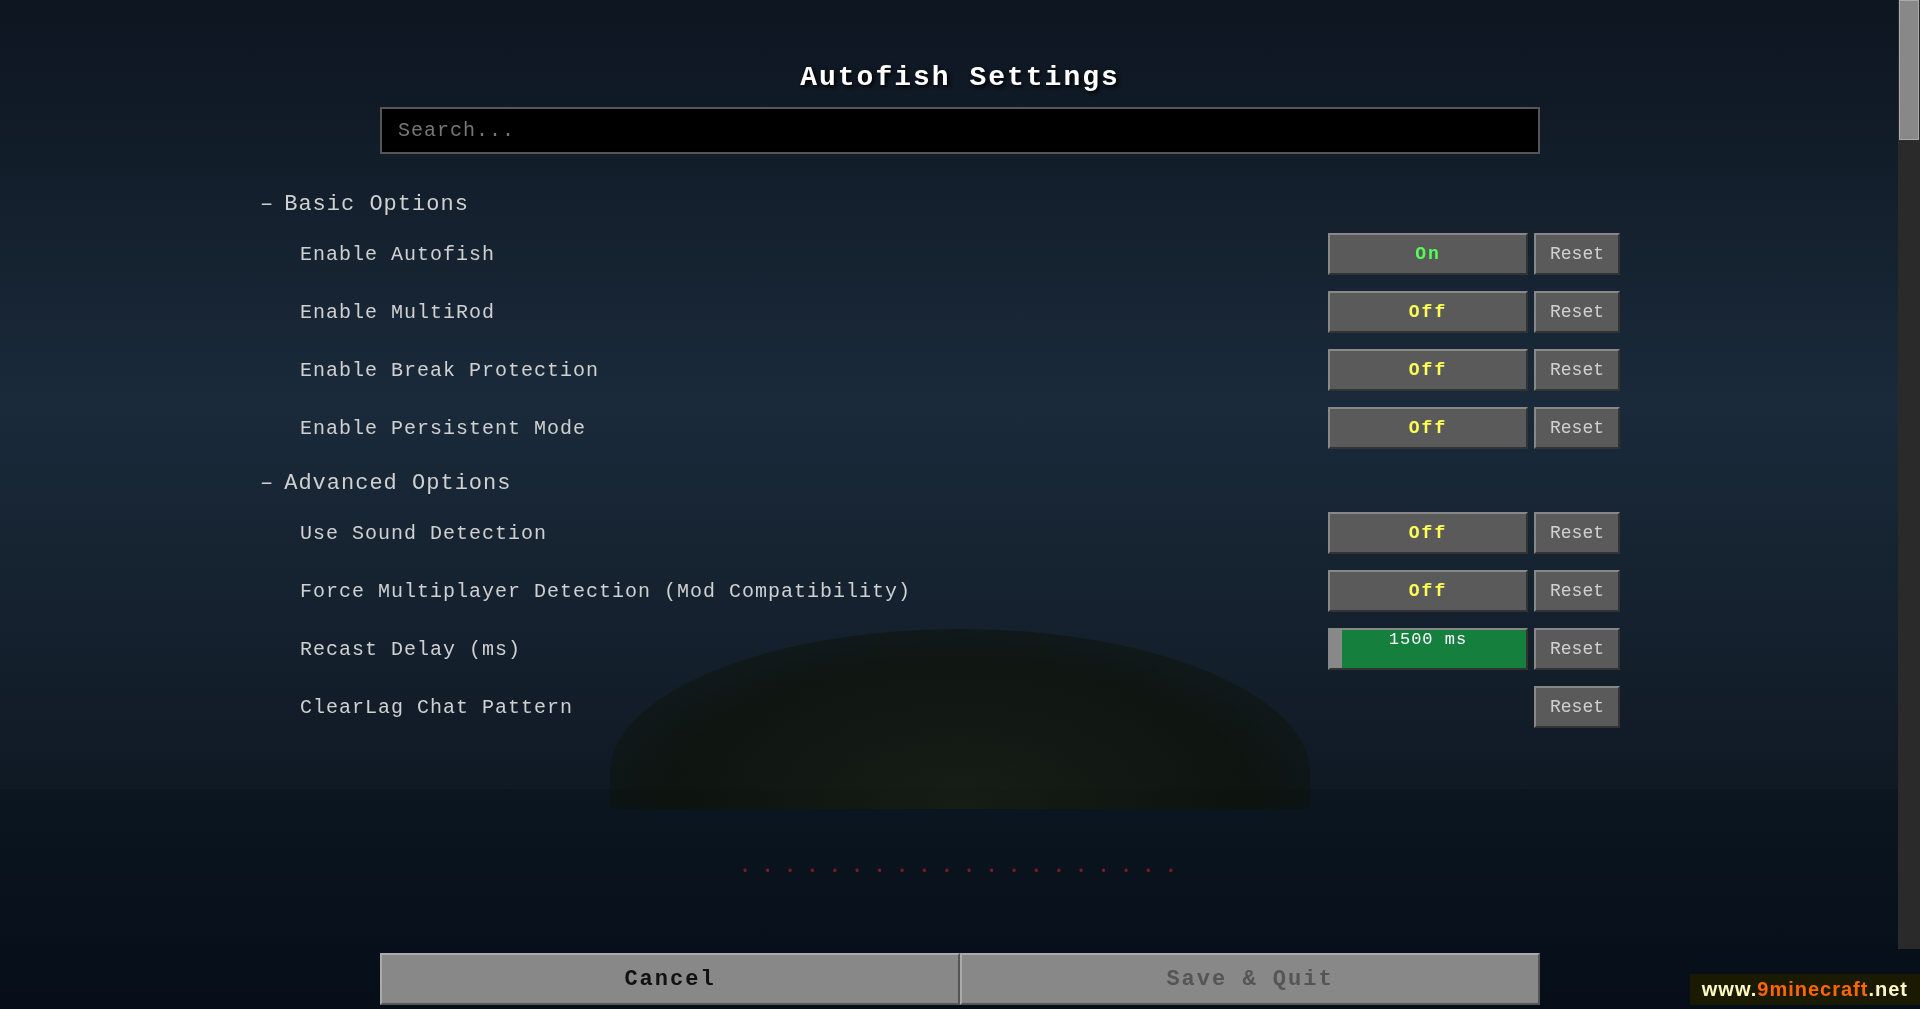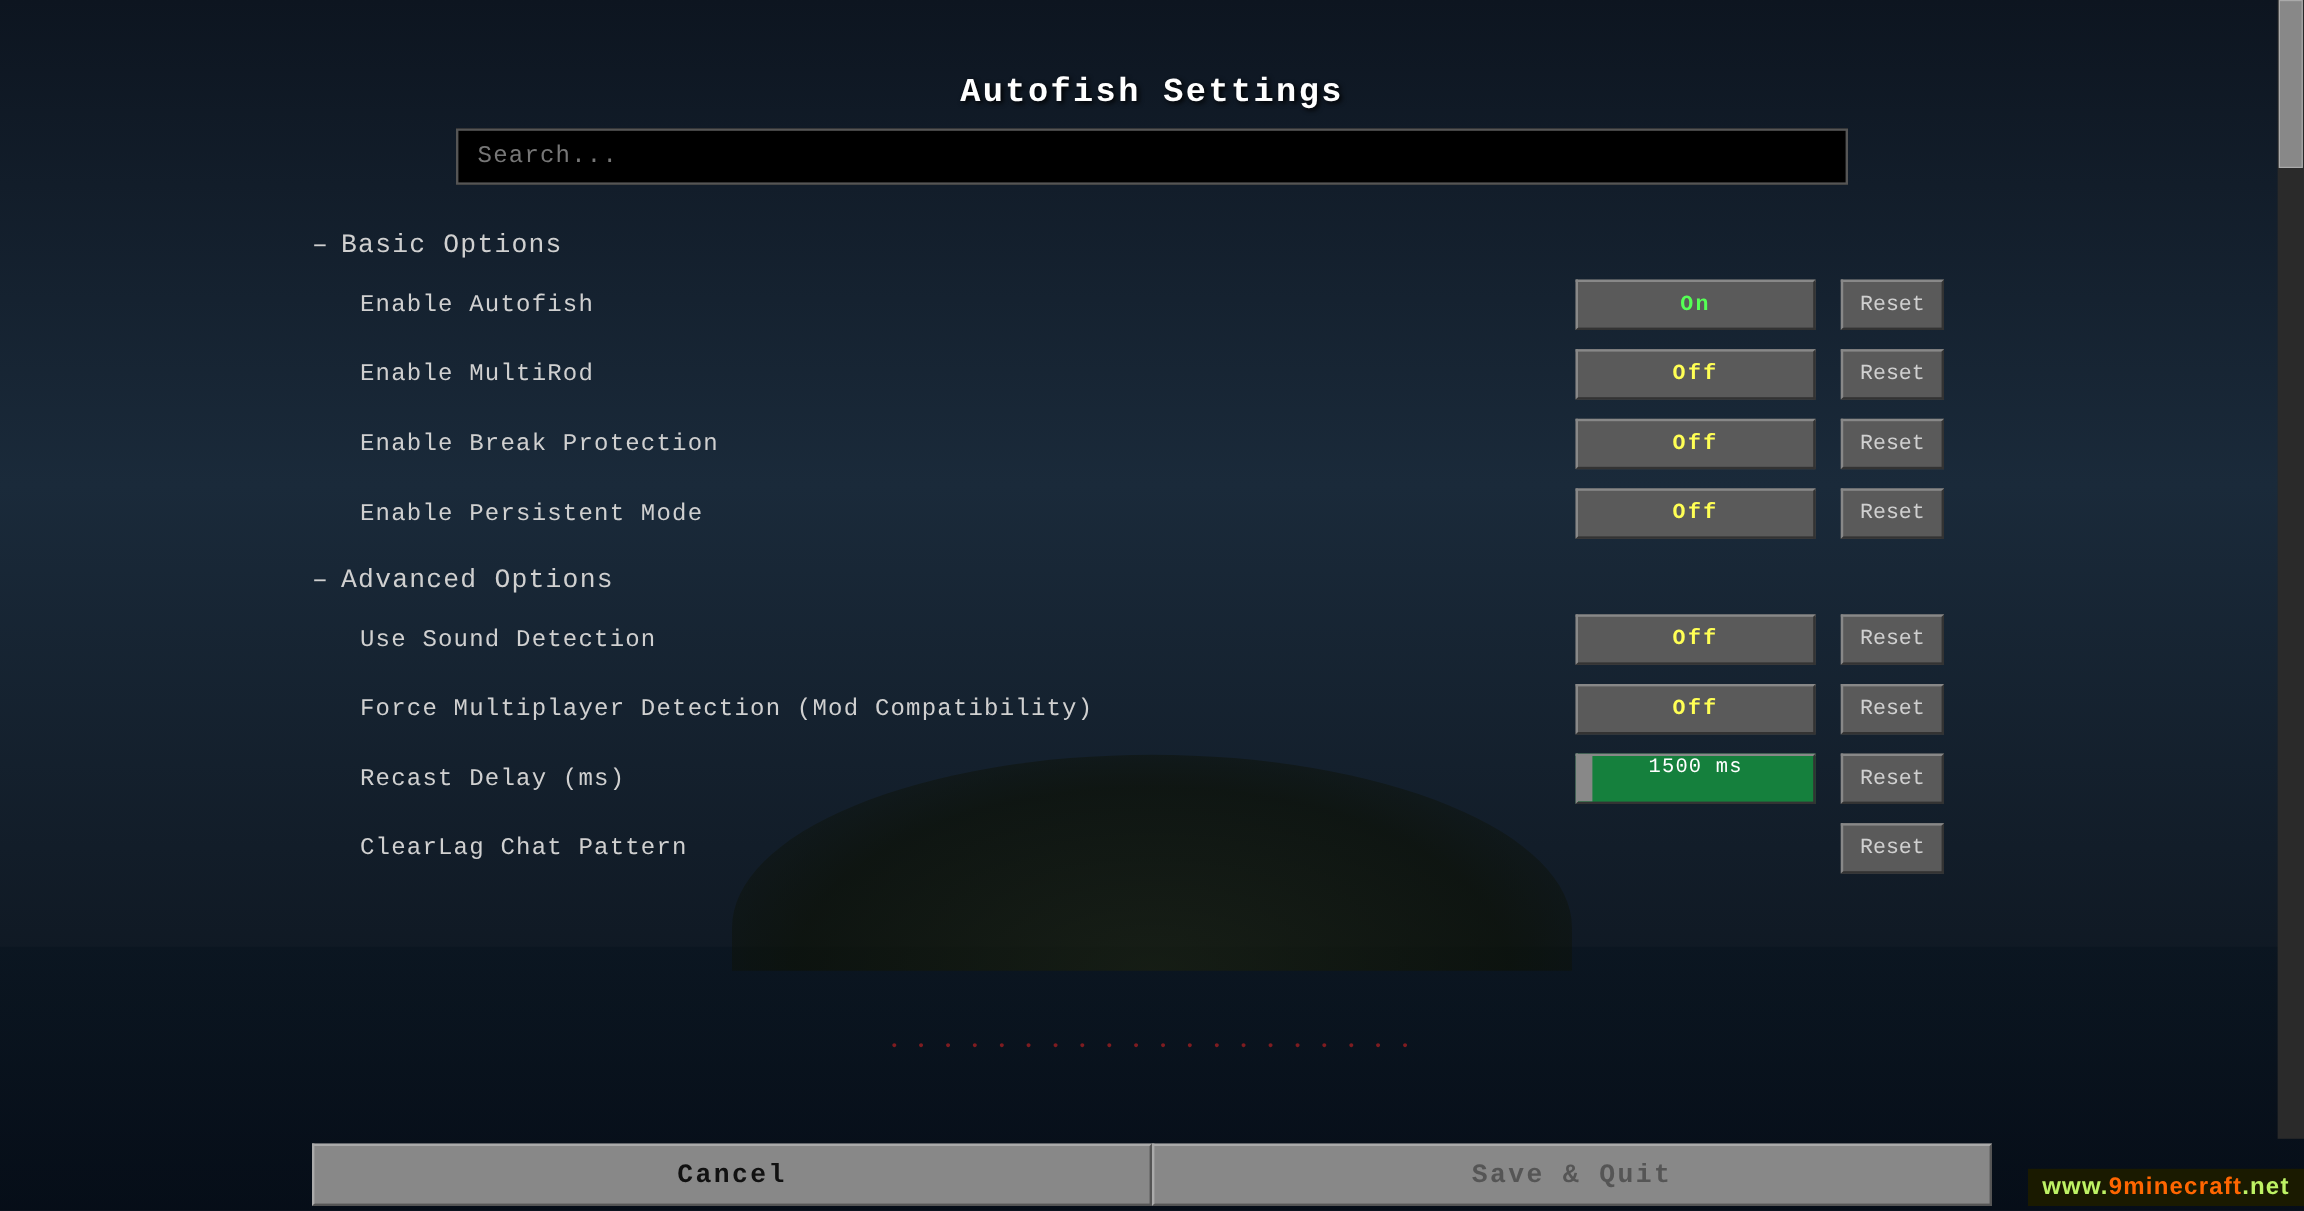--- a/index.html
+++ b/index.html
@@ -143,21 +143,21 @@
       color: #d0d0d0;
       font-size: 20px;
       font-family: Liberation Mono, monospace;
       letter-spacing: 1px;
       flex: 1;
     }
 
     .setting-controls {
       display: flex;
       align-items: center;
-      gap: 21px;
+      gap: 6px;
     }
 
     
     .toggle-btn {
       width: 200px;
       height: 42px;
       background: #5a5a5a;
       border: 2px solid #888;
       border-bottom-color: #333;
       border-right-color: #333;
@@ -285,21 +285,21 @@
       left: 0;
       right: 0;
       height: 60px;
       display: flex;
       align-items: center;
       justify-content: center;
       background: transparent;
     }
 
     .bottom-btn {
-      width: 700px;
+      width: 580px;
       height: 52px;
       background: #888;
       border: 2px solid #aaa;
       border-bottom-color: #555;
       border-right-color: #555;
       color: #111;
       font-size: 22px;
       font-family: 'Courier New', Courier, monospace;
       letter-spacing: 2px;
       cursor: pointer;
@@ -324,21 +324,21 @@
       font-size: 20px;
       font-weight: bold;
       letter-spacing: 1px;
     }
 
     .watermark-9m {
       color: #ff6600;
     }
 
     .watermark-rest {
-      color: #bef264;
+      color: #fef9c3;
     }
 
     
     .fishing-dots {
       position: absolute;
       bottom: 130px;
       left: 50%;
       transform: translateX(-50%);
       color: #cc2222;
       font-size: 12px;

